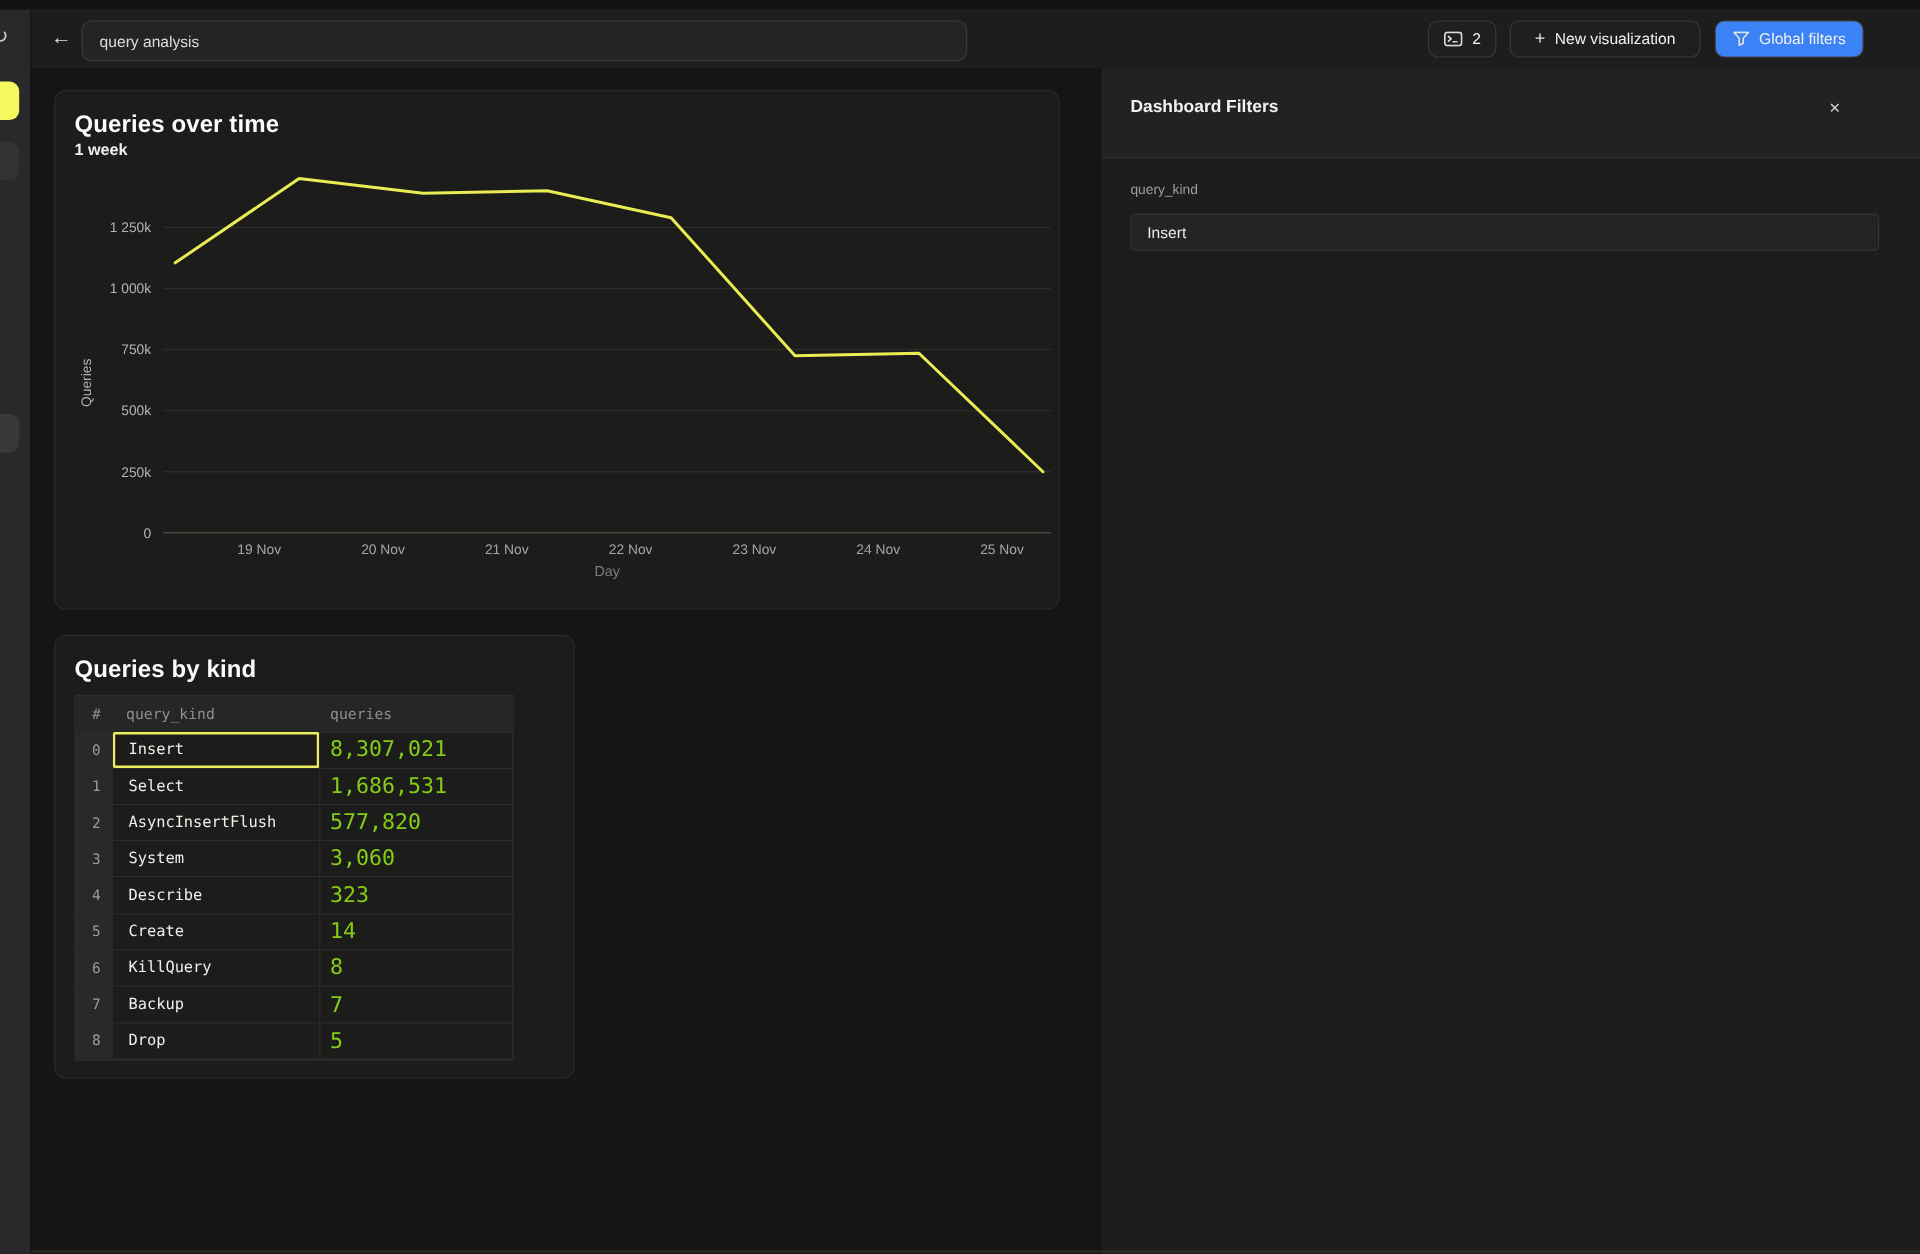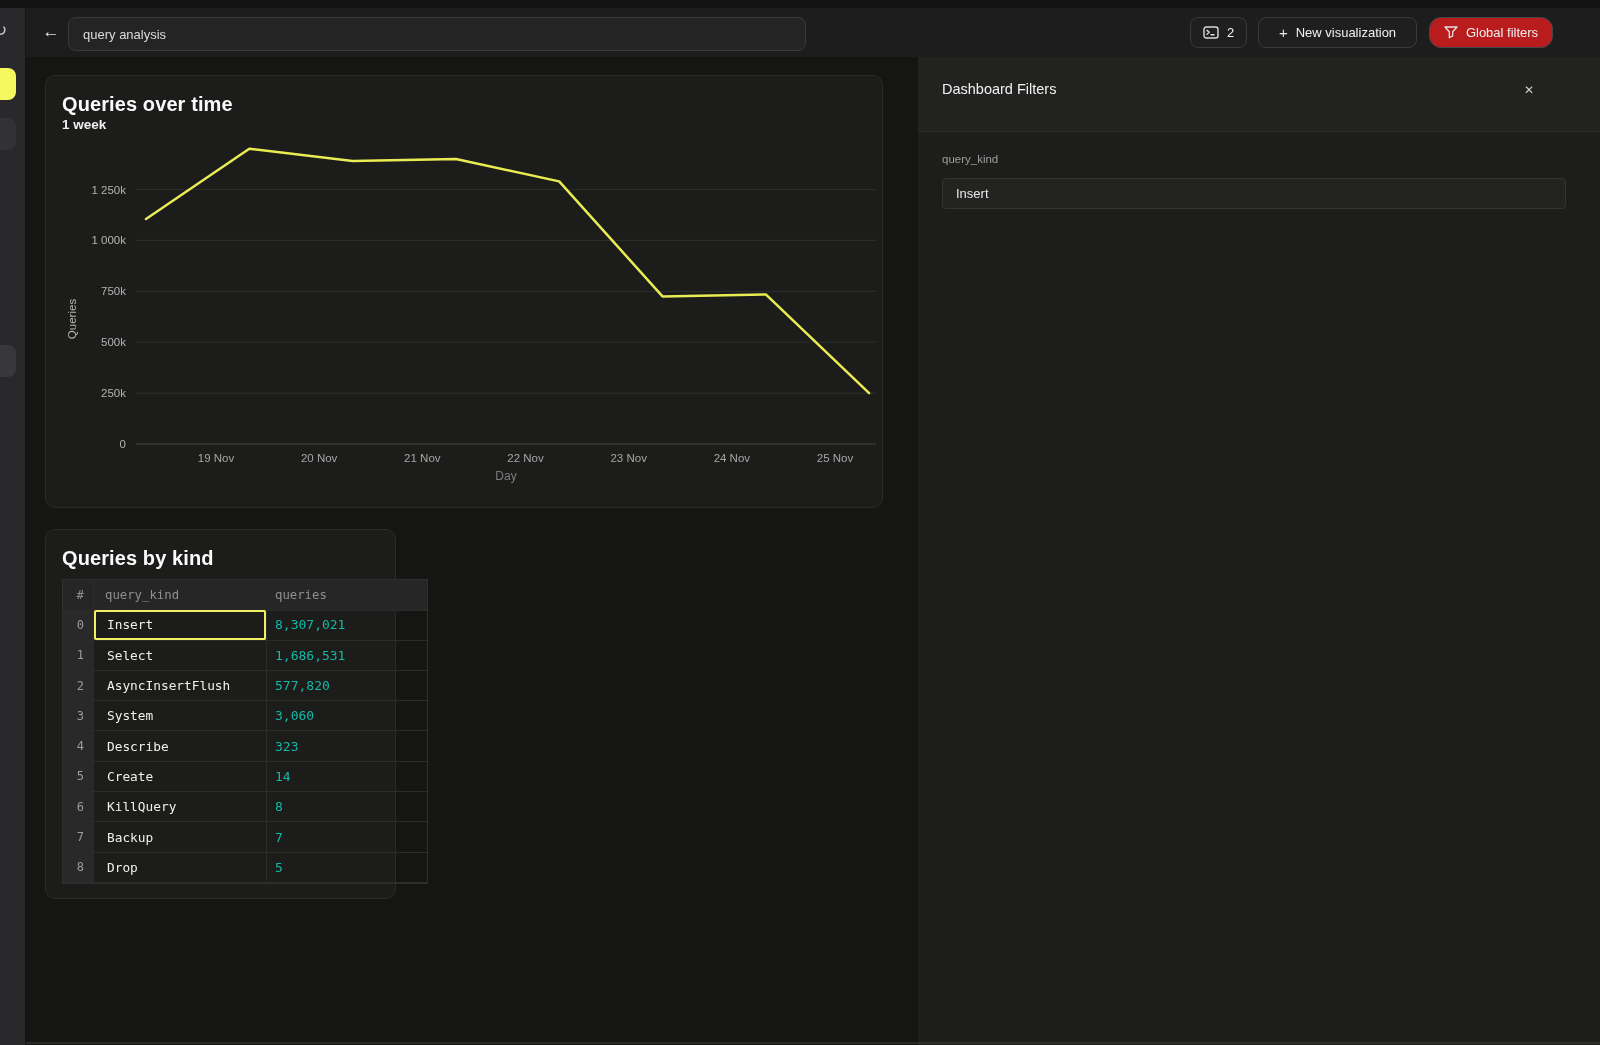--- a/index.html
+++ b/index.html
@@ -23,50 +23,50 @@
   .rail-pill.g2 { background:#38383b; }
 
   
   .topbar { left:26px; top:8px; width:1574px; height:49px; background:#1d1d1d; }
   .back-btn { left:10px; top:8px; width:30px; height:31px; display:flex; align-items:center; justify-content:center;
     font-size:17px; color:#e3e3e3; cursor:pointer; border-radius:6px; }
   .search-input { left:42px; top:9px; width:738px; height:31px; background:#242425; border:1px solid #3a3a3b;
     border-radius:8px; color:#dcdcdc; font-size:13px; padding:16px 14px; outline:none; font-family:"Liberation Sans",sans-serif; }
   .tb-btn { top:9px; height:31px; display:flex; align-items:center; justify-content:center; gap:8px;
     background:#1f1f20; border:1px solid #3a3a3b; border-radius:8px; color:#f0f0f0; font-size:13px; cursor:pointer; }
-  .tb-btn.lighter { background:#b91c1c; border-color:#47474a;border-radius:12px; }
+  .tb-btn.lighter { background:#3b82f6; border-color:#47474a; }
   .tb-btn .plus { font-size:15px; color:#e6e6e6; line-height:1; margin-top:-1px; }
   .icon-svg { display:block; }
 
   
   .main { left:26px; top:57px; width:892px; height:988px; background:#151514; }
   .card { position:absolute; background:#1c1c1b; border:1px solid #2a2a29; border-radius:10px; }
   .chart-card { left:19px; top:18px; width:838px; height:433px; }
   .card-title { position:absolute; left:16px; top:17px; font-size:20px; font-weight:700; color:#fafafa; letter-spacing:.1px; }
   .card-subtitle { position:absolute; left:16px; top:41px; font-size:13.5px; font-weight:700; color:#f0f0f0; }
   .chart-svg { position:absolute; left:0; top:0; }
 
-  .table-card { left:19px; top:472px; width:351px; height:370px; }
+  .table-card { left:19px; top:472px; width:434px; height:370px; }
   .qtable { position:absolute; left:16px; top:49px; width:366px;
     display:grid; grid-template-columns:31px 173px 160px; grid-auto-rows:30.3px;
     border:1px solid #2f2f2e; font-family:"DejaVu Sans Mono", monospace; }
   .qtable > div { display:flex; align-items:center; border-bottom:1px solid #2b2b2a; }
   .h-cell { background:#262626; color:#8f8f8f; font-size:12.3px; height:31px; }
   .c-idx { background:#29292a; color:#9c9c9c; font-size:12px; justify-content:flex-end; padding-right:9px; border-right:1px solid #2b2b2a; }
   .h-idx { justify-content:flex-end; padding-right:9px; border-right:1px solid #2b2b2a; }
   .h-kind { padding-left:11px; }
   .h-q { padding-left:8px; }
   .c-kind { padding-left:13px; color:#efefec; font-size:12.8px; border-right:1px solid #2b2b2a; position:relative; }
-  .c-q { padding-left:8px; color:#14b8a6; font-size:13px; }
+  .c-q { padding-left:8px; color:#84cc16; font-size:18px; }
   .c-kind.selected { box-shadow:inset 0 0 0 2px #eef062; border-radius:2px; }
 
   
   .panel { left:918px; top:57px; width:682px; height:988px; background:#1d1d1c; }
   .panel-head { position:absolute; left:0; top:0; width:100%; height:75px; background:#222221; border-bottom:1px solid #2d2d2c; }
-  .panel-title { position:absolute; left:24px; top:24px; font-size:14.5px; font-weight:400; color:#f2f2f2; }
+  .panel-title { position:absolute; left:24px; top:24px; font-size:14.5px; font-weight:700; color:#f2f2f2; }
   .panel-close { position:absolute; left:600px; top:22px; width:22px; height:22px; display:flex; align-items:center;
     justify-content:center; color:#cfcfcf; font-size:12px; cursor:pointer; border-radius:4px; }
   .field-label { position:absolute; left:24px; top:96px; font-size:11.5px; color:#9e9e9e; }
   .field-input { position:absolute; left:24px; top:121px; width:624px; height:31px; background:#232322;
     border:1px solid #343433; border-radius:4px; color:#e8e8e8; font-size:13px; padding:0 13px; outline:none;
     font-family:"Liberation Sans",sans-serif; }
 
   .bottom-line { left:26px; top:1042px; width:1574px; height:2px; background:#3b3b36; opacity:.55; }
 </style>
 </head>

